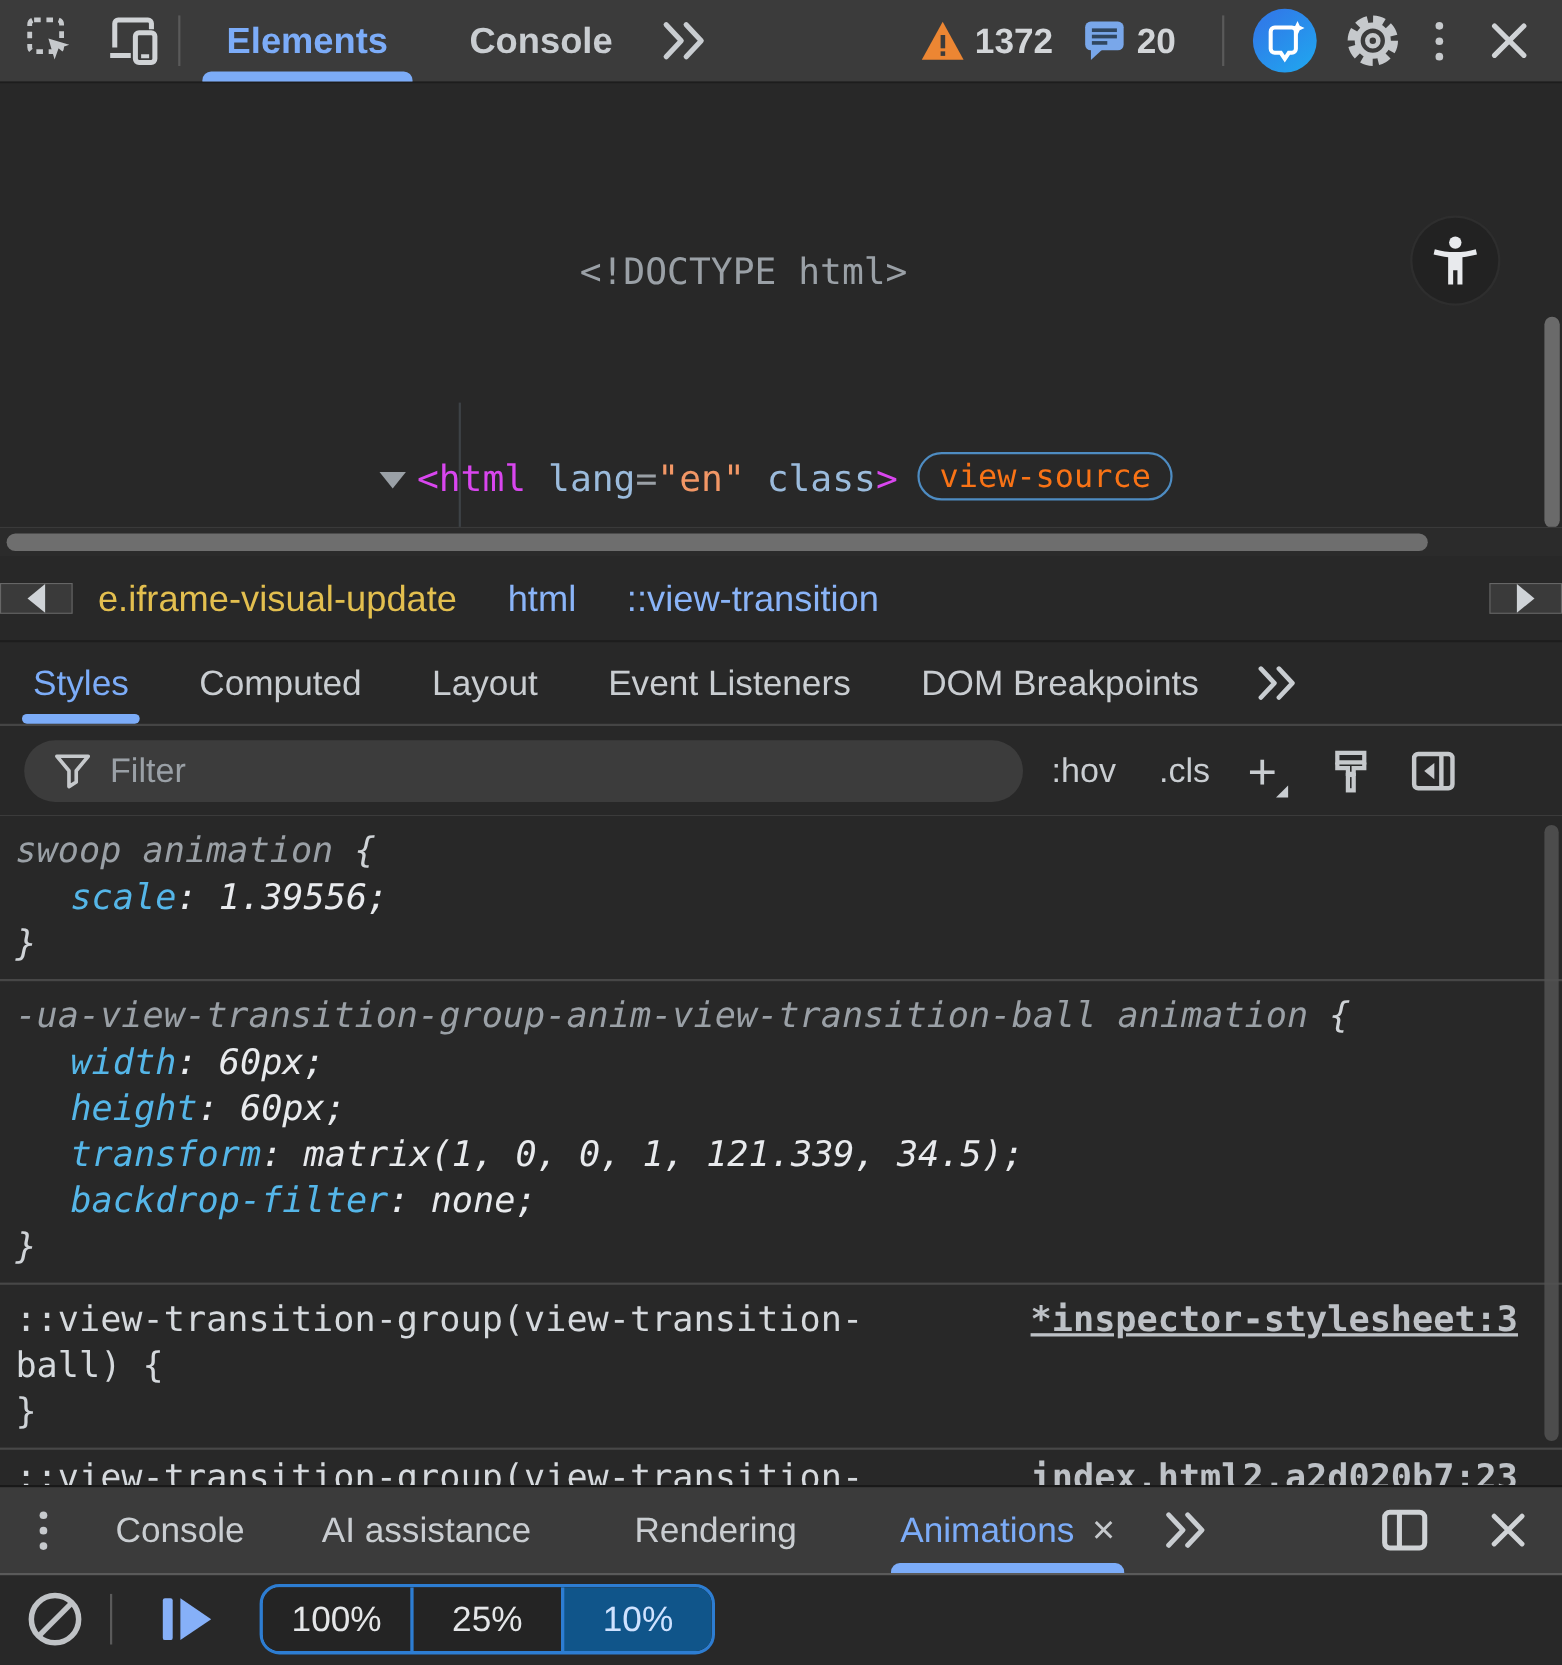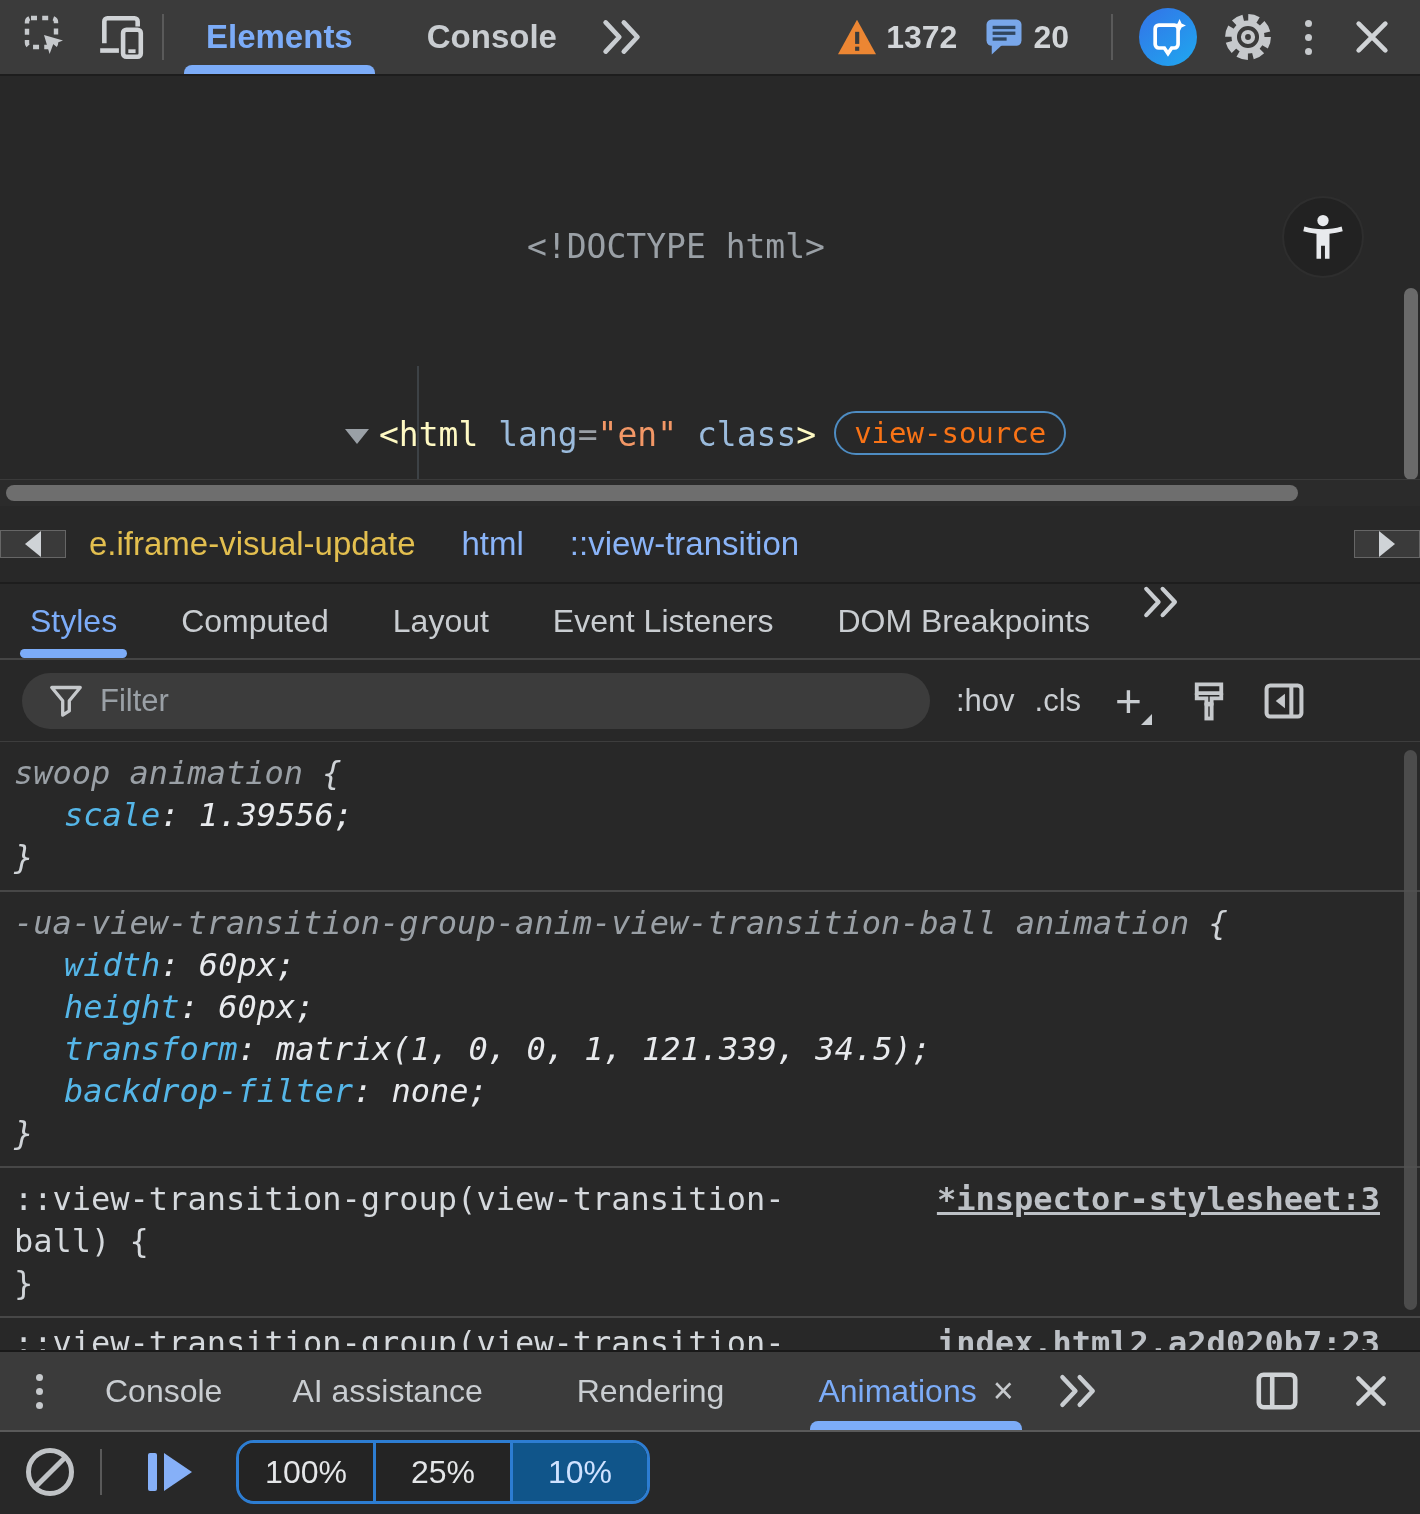--- a/index.html
+++ b/index.html
@@ -20,53 +20,53 @@
   .badge span{font-size:32px;color:#d2d5d8;}
   .kebab{display:flex;flex-direction:column;gap:7px;padding:6px;}
   .kebab i{width:7px;height:7px;border-radius:50%;background:#c6c9cc;}
   .ai-btn{width:58px;height:58px;border-radius:50%;border:none;cursor:pointer;
     background:linear-gradient(140deg,#2f7de9 20%,#1fa9ef 100%);display:flex;align-items:center;justify-content:center;margin-right:26px;}
   
   .dom-pane{position:relative;height:430px;background:#282828;overflow:hidden;}
   .tree{position:absolute;top:6px;left:0;right:20px;font-family:"DejaVu Sans Mono",monospace;font-size:33px;line-height:47px;white-space:pre;}
   .dom-row{position:relative;}
   .gray{color:#9aa0a6;}
-  .tag{color:#fef9c3;}
+  .tag{color:#d946ef;}
   .attr{color:#9bbbdc;}
   .orange{color:#f29766;}
   .tri{display:inline-block;width:0;height:0;border-left:12px solid transparent;border-right:12px solid transparent;border-top:15px solid #9aa0a6;margin-right:10px;vertical-align:2px;}
   .vs-badge{display:inline-block;border:2px solid #4e8cc2;border-radius:22px;padding:0 18px;margin-left:18px;color:#f97316;font-size:29px;line-height:40px;vertical-align:3px;cursor:pointer;}
   .indent-guide{position:absolute;left:417px;top:290px;bottom:26px;width:2px;background:#3d4246;}
   .a11y-btn{position:absolute;right:58px;top:122px;width:78px;height:78px;border-radius:50%;background:#222;border:none;display:flex;align-items:center;justify-content:center;cursor:pointer;box-shadow:0 0 0 2px #2e2e2e;}
   .hscroll{position:absolute;left:0;right:0;bottom:0;height:26px;background:#2b2b2b;border-top:1px solid #3a3a3a;}
   .hthumb{position:absolute;left:6px;top:5px;width:1292px;height:16px;background:#6e6e6e;border-radius:8px;}
   .vthumb-dom{position:absolute;right:2px;top:212px;width:14px;height:192px;background:#6a6a6a;border-radius:7px;}
   
   .crumbs{height:78px;display:flex;align-items:center;background:#282828;border-bottom:2px solid #1d1d1d;box-sizing:border-box;}
   .crumb-nav{width:66px;background:#3a3a3a;border:1px solid #666;box-sizing:border-box;display:flex;align-items:center;justify-content:center;cursor:pointer;padding:0;}
   .tri-left{width:0;height:0;border-top:13px solid transparent;border-bottom:13px solid transparent;border-right:16px solid #cfd3d7;}
   .tri-right{width:0;height:0;border-top:13px solid transparent;border-bottom:13px solid transparent;border-left:16px solid #cfd3d7;}
   .crumb{display:flex;align-items:center;padding:0 23px;font-size:33px;color:#8ab4f8;white-space:nowrap;cursor:pointer;}
   .crumb.yellow{color:#e3bf4f;}
   .crumb.selc{background:#10558a;color:#aacdf8;}
   
-  .styles-tabs{height:76px;display:flex;background:#282828;border-bottom:2px solid #454545;box-sizing:border-box;font-size:32px;color:#c9cdd1;}
+  .styles-tabs{height:76px;display:flex;align-items:center;background:#282828;border-bottom:2px solid #454545;box-sizing:border-box;font-size:32px;color:#c9cdd1;}
   .stab{position:relative;height:74px;display:flex;align-items:center;padding:0 10px;margin-left:44px;cursor:pointer;}
   .stab:first-child{margin-left:20px;}
   .stab.active{color:#7cacf8;}
   .stab-underline{position:absolute;left:0;right:0;bottom:0;height:9px;background:#7cacf8;border-radius:8px;}
   .more-ch{margin-left:40px;cursor:pointer;}
   
   .filter-row{height:82px;display:flex;align-items:center;background:#282828;border-bottom:1px solid #3d3d3d;box-sizing:border-box;}
   .filter-pill{margin-left:22px;width:900px;height:56px;border-radius:28px;background:#3c3c3c;display:flex;align-items:center;padding:0 4px;}
   .filter-pill input{background:transparent;border:none;outline:none;color:#d5d9dd;font-size:31px;font-family:"Liberation Sans",sans-serif;width:700px;margin-left:14px;}
   .filter-pill input::placeholder{color:#9aa0a6;}
   .ftool{font-size:31px;color:#c9cdd1;cursor:pointer;}
   .hov{margin-left:26px;}
-  .cls{margin-left:20px;}
+  .cls{margin-left:39px;}
   .plus{position:relative;margin-left:34px;font-size:46px;line-height:40px;padding-right:10px;}
   .plus::after{content:"";position:absolute;right:0;bottom:-4px;width:0;height:0;border-left:11px solid transparent;border-bottom:11px solid #c9cdd1;}
   .fic{margin-left:36px;cursor:pointer;display:flex;align-items:center;}
   
   .styles-pane{position:relative;height:608px;overflow:hidden;background:#282828;font-family:"DejaVu Sans Mono",monospace;font-size:32px;line-height:42px;}
   .rule{padding:10px 14px 12px;border-bottom:2px solid #474747;font-style:italic;}
   .rsel{color:#9aa0a6;}
   .prop-line{padding-left:50px;}
   .pname{color:#55b6e8;}
   .pval{color:#e8eaed;}

